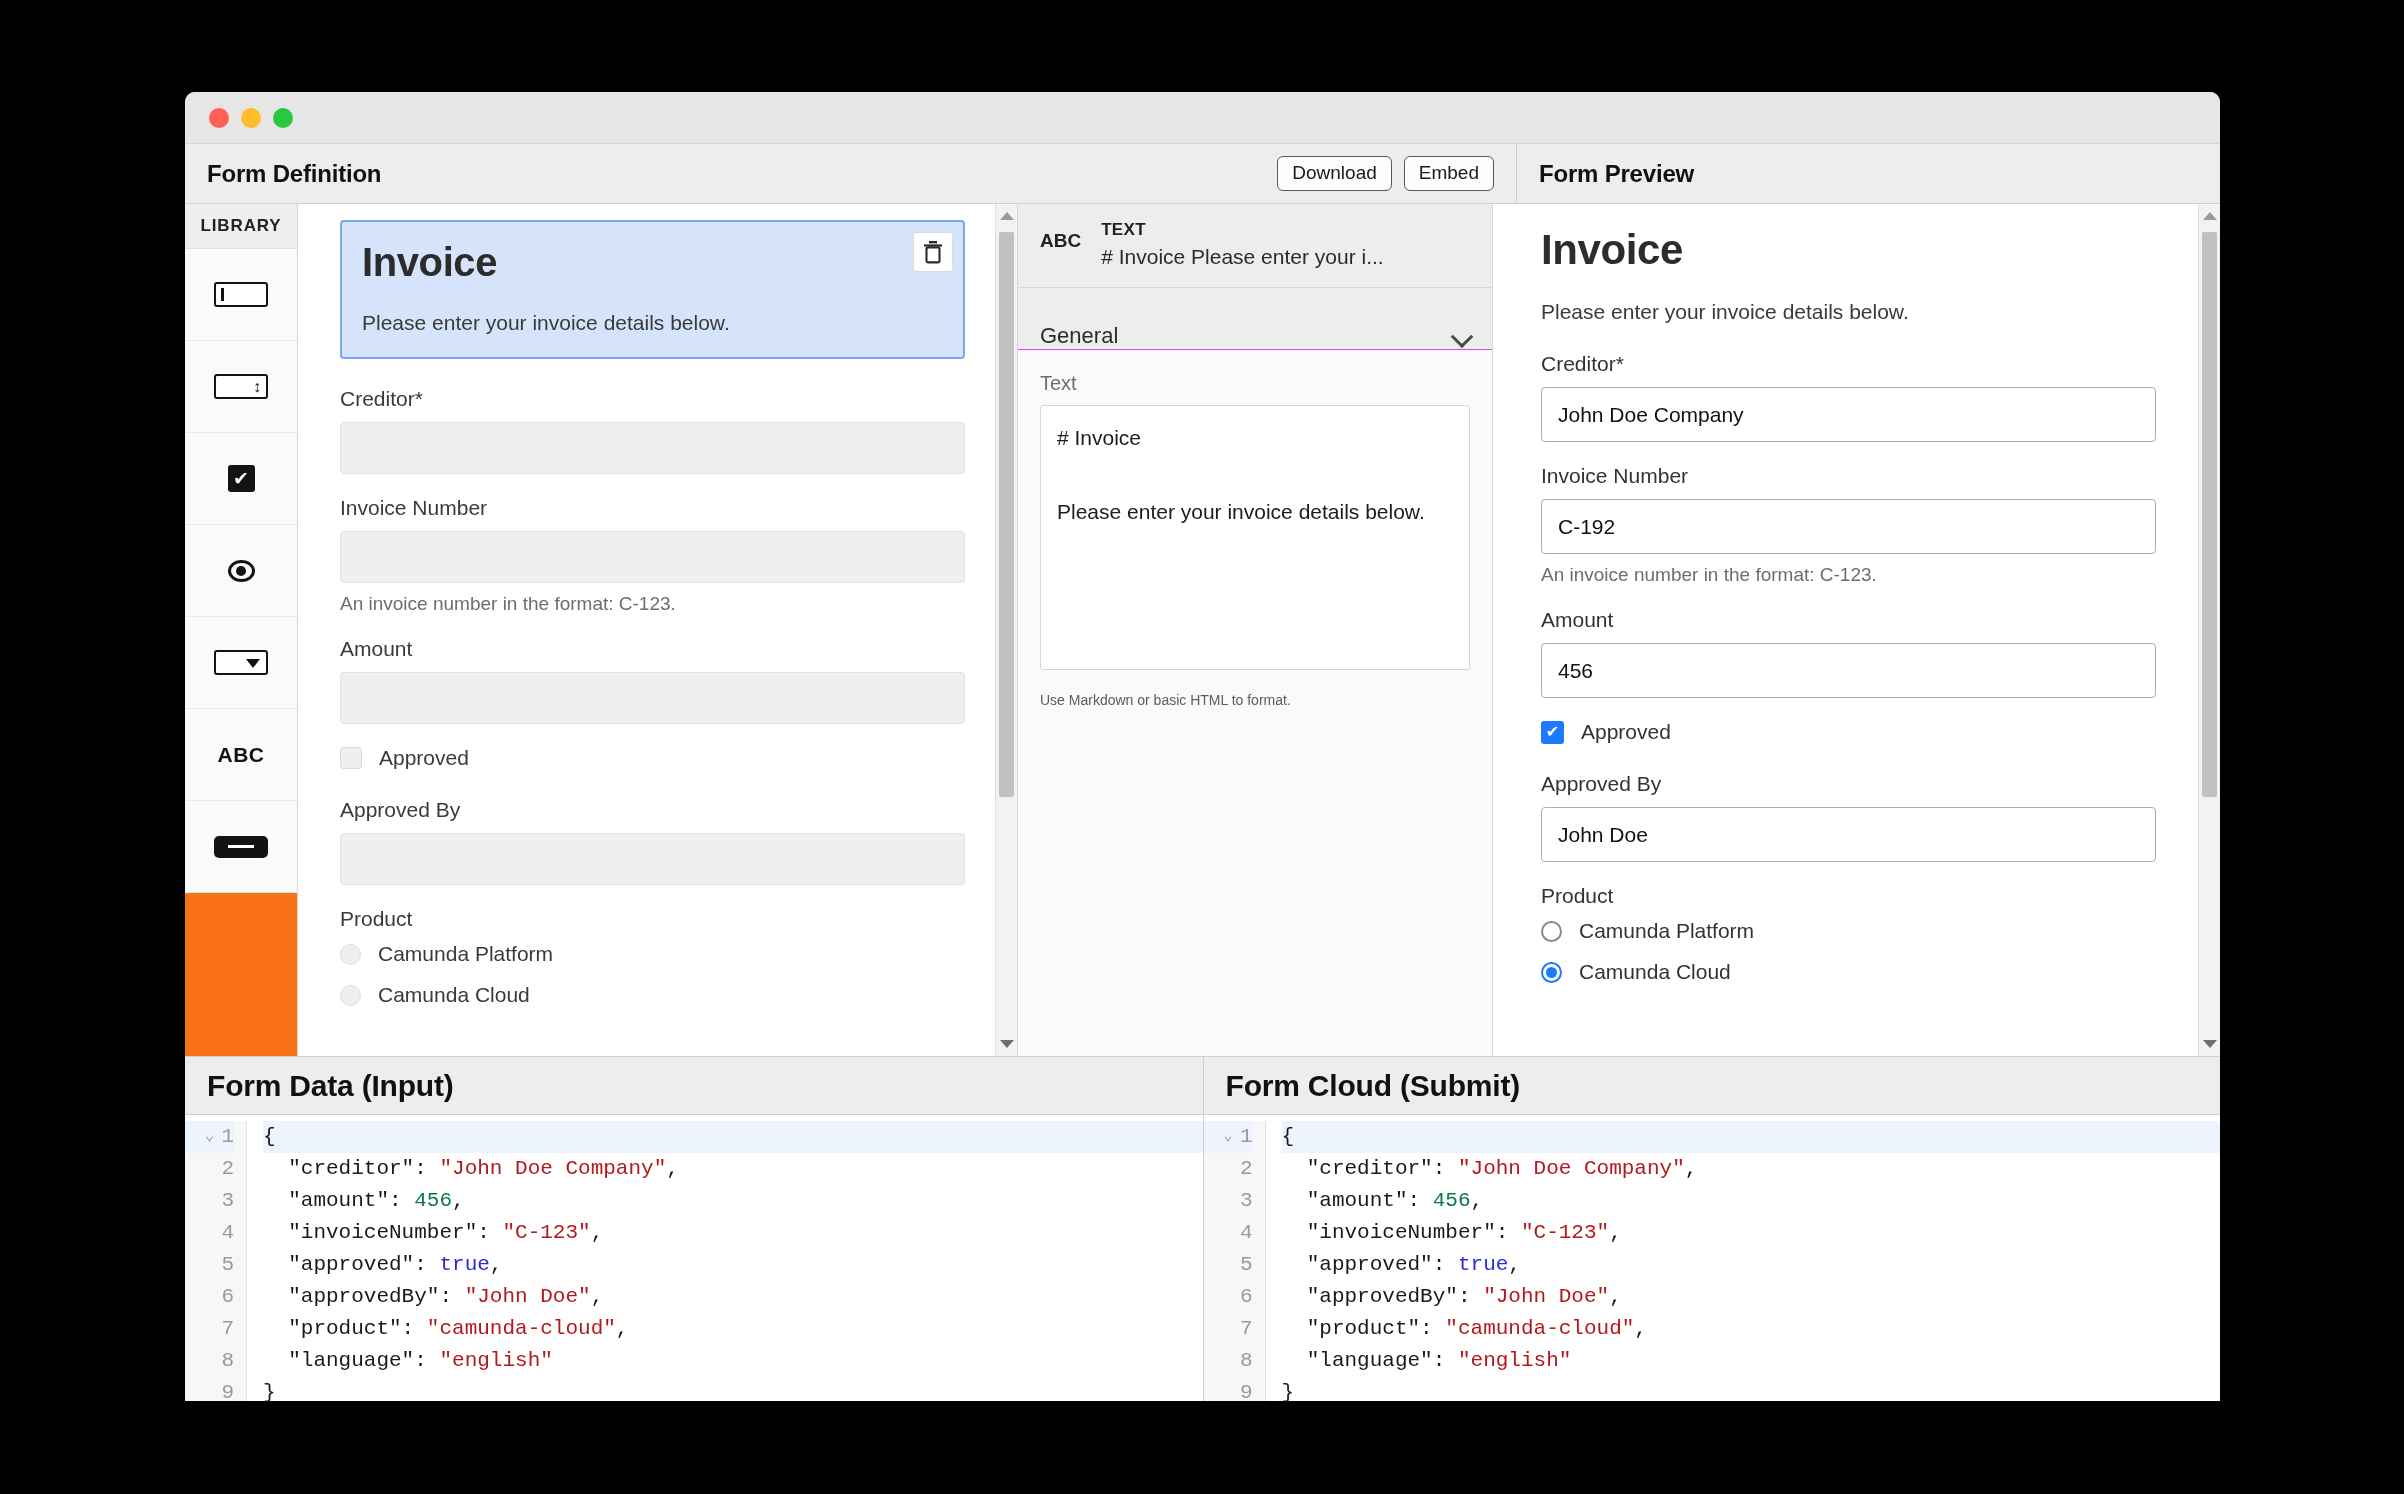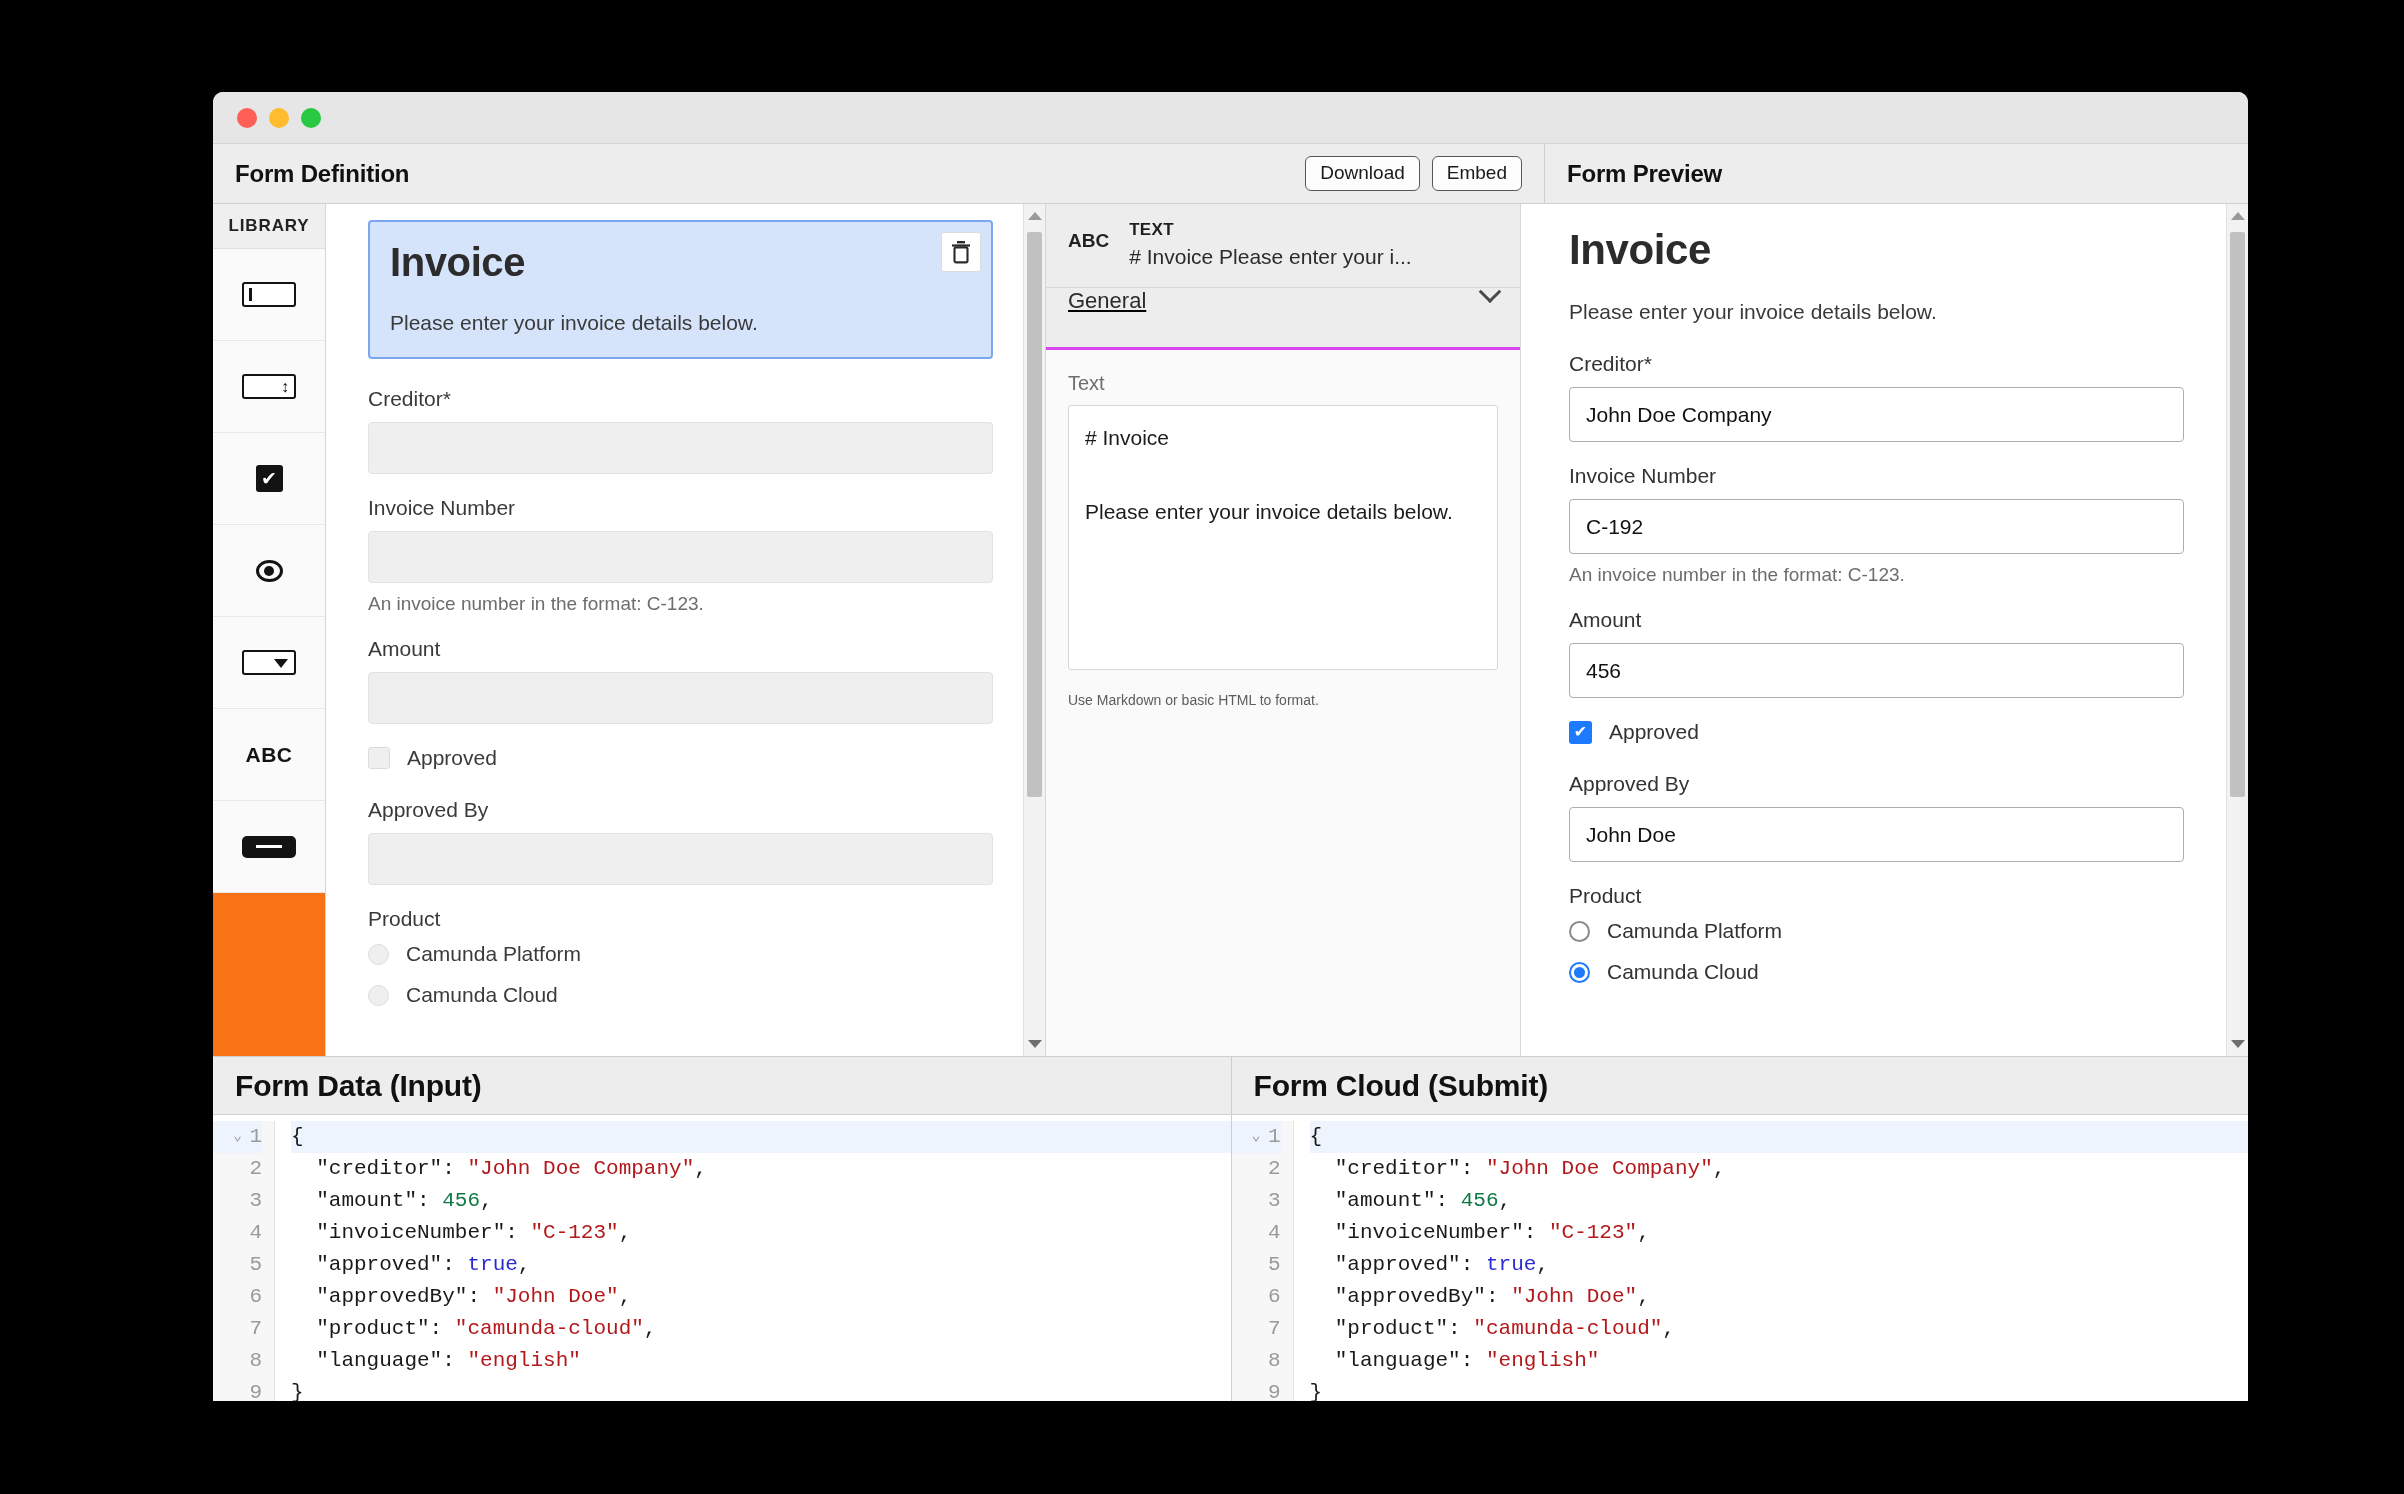--- a/index.html
+++ b/index.html
@@ -13,21 +13,20 @@
   
   #app-window {
     position: absolute;
     left: 185px; top: 92px;
     width: 2035px; height: 1309px;
     background: #fff;
     border-radius: 10px 10px 0 0;
     overflow: hidden;
     display: flex;
     flex-direction: column;
-    margin-left: 28px;
   }
 
   
   .titlebar {
     height: 52px;
     background: #e6e6e6;
     border-bottom: 1px solid #d4d4d4;
     display: flex; align-items: center;
     padding-left: 24px;
     flex: 0 0 auto;
@@ -245,26 +244,25 @@
   }
   .props-head .badge { font-size: 19px; font-weight: bold; color:#222; padding-top: 10px; }
   .props-head .ptype { font-size: 17px; font-weight: bold; color:#1e1e1e; letter-spacing: 0.3px; }
   .props-head .pname {
     font-size: 21px; color: #2b2b2b; margin-top: 5px;
     white-space: nowrap; overflow: hidden; text-overflow: ellipsis;
     max-width: 370px;
   }
   .props-group {
     background:#ededed;
-    border-bottom: 3px solid #d946ef;
+    border-bottom: 1px solid #d946ef;
     height: 62px;
-    display:flex; align-items:flex-start;
+    display:flex; align-items:flex-end;
     padding: 0 22px;
     cursor: pointer;
-    text-decoration: underline;
   }
   .props-group span { font-size: 22px; color:#2b2b2b; }
   .chevron {
     margin-left: auto;
     width: 16px; height: 16px;
     border-right: 3px solid #4a4a4a; border-bottom: 3px solid #4a4a4a;
     transform: rotate(45deg) translate(-3px,-3px);
   }
   .props-body { padding: 22px 22px 0 22px; flex: 1 1 auto; min-height: 0; }
   .props-label { font-size: 20px; color: #6d6d6d; margin-bottom: 10px; }

